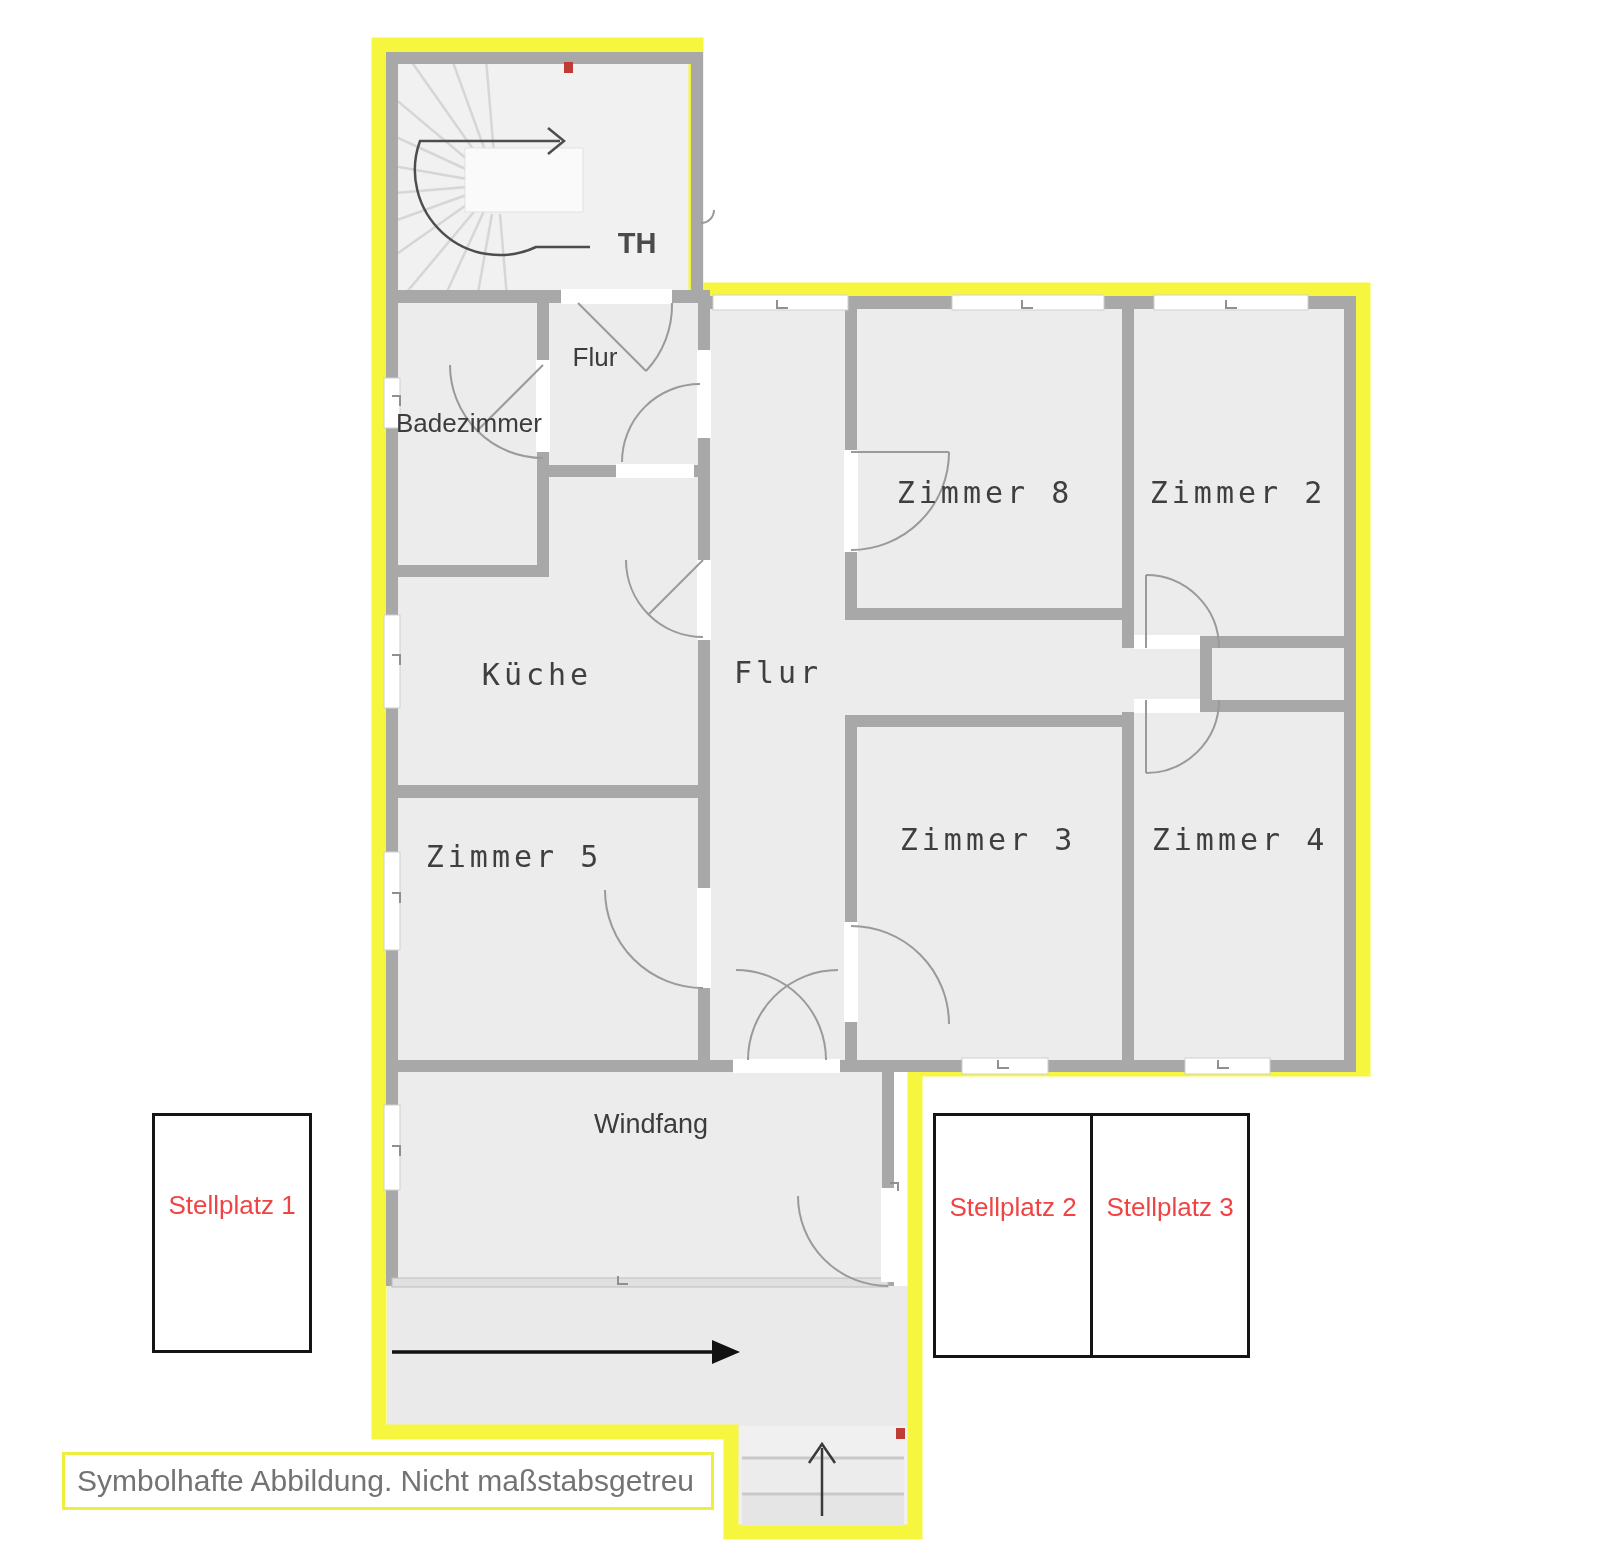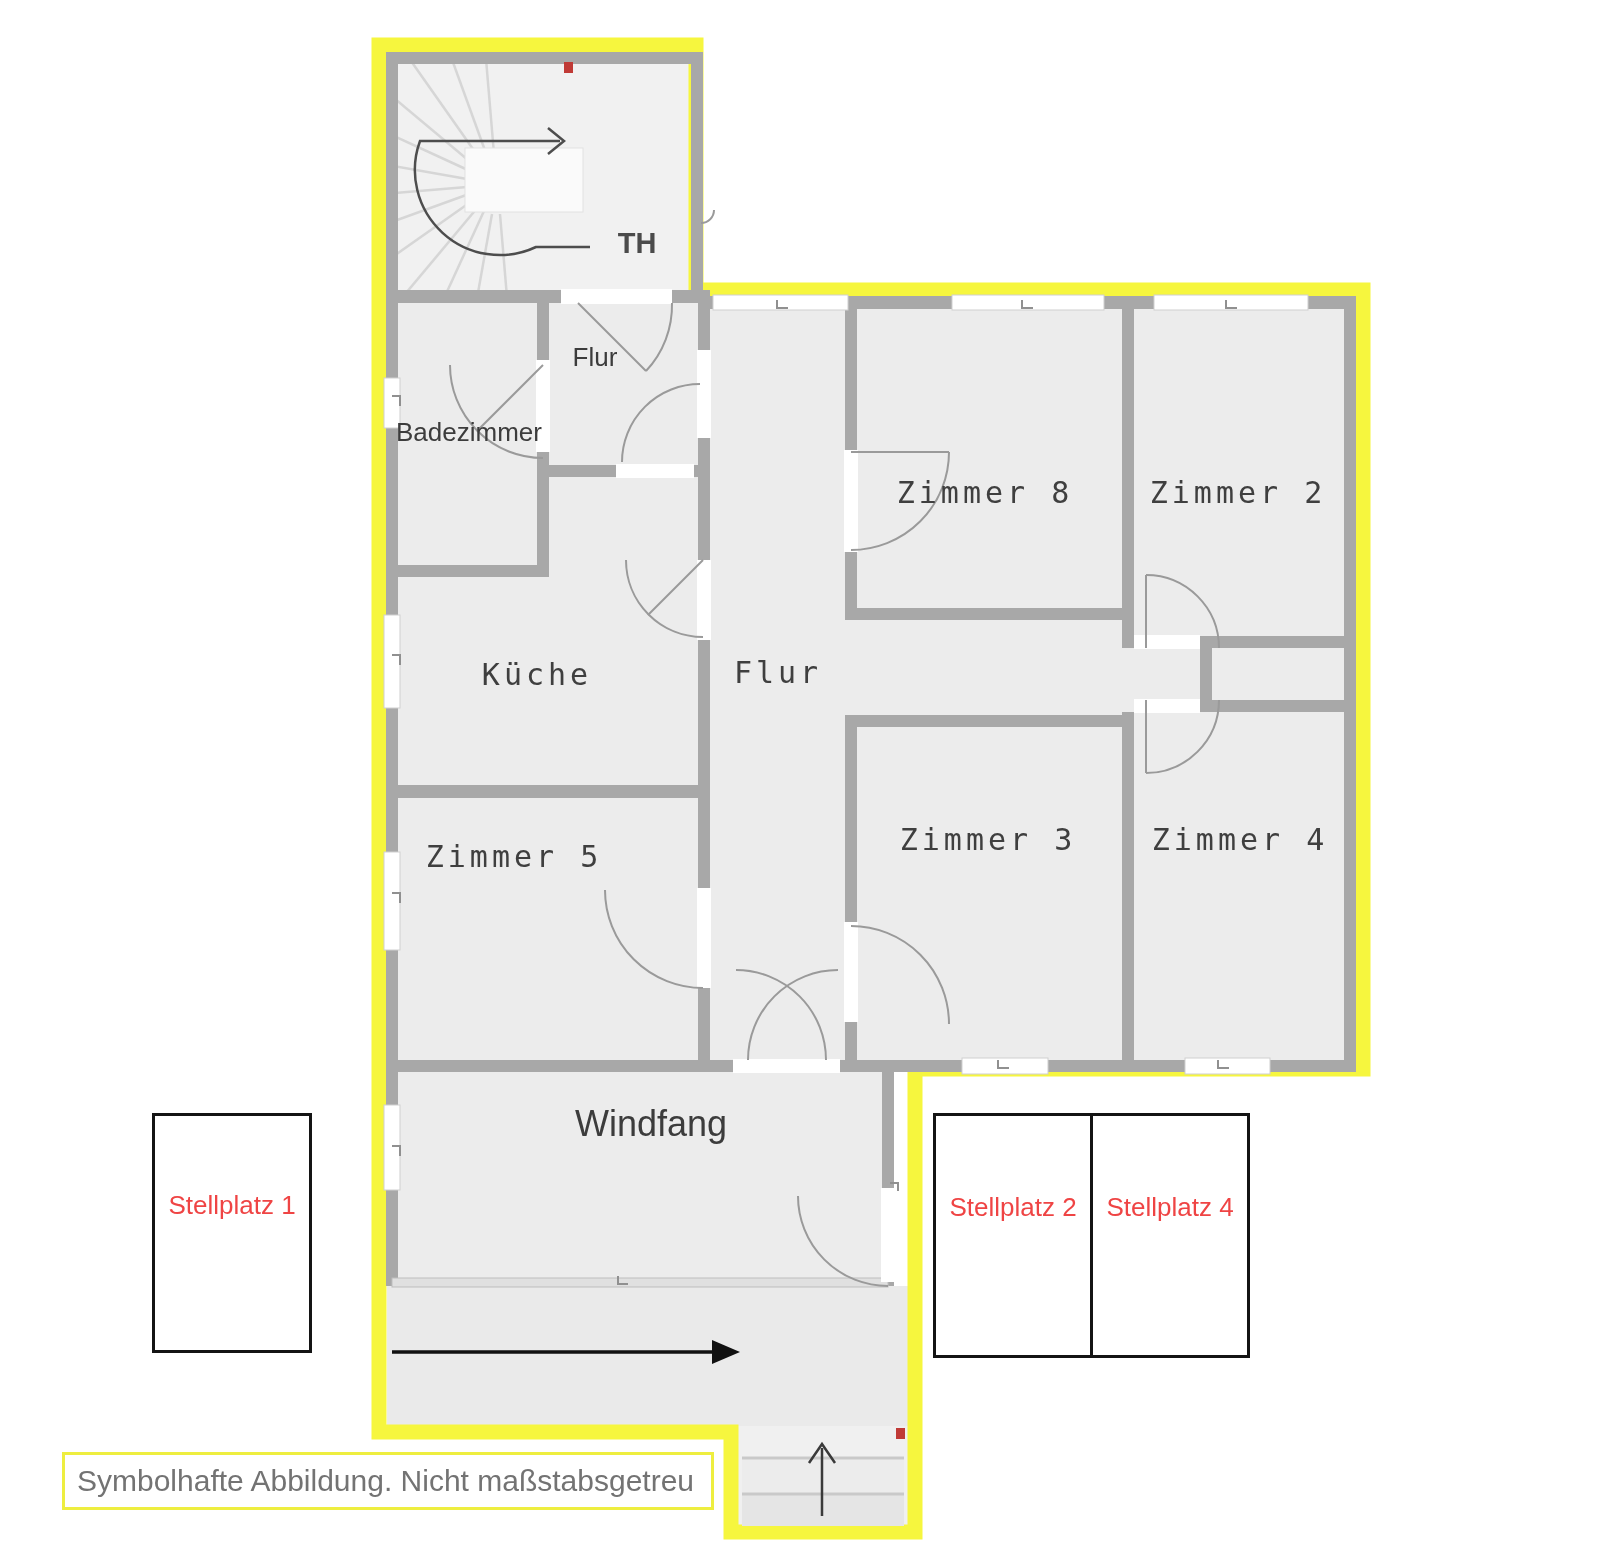--- a/index.html
+++ b/index.html
@@ -3,21 +3,21 @@
 <meta charset="utf-8">
 <style>
   html,body{margin:0;padding:0;background:#fff;}
   #stage{position:relative;width:1600px;height:1561px;background:#fff;overflow:hidden;
          font-family:"Liberation Sans",sans-serif;border-radius:21px;}
   #plan-svg{position:absolute;left:0;top:0;}
   .lbl{position:absolute;transform:translate(-50%,-50%);white-space:nowrap;}
   .sans{font:26px "Liberation Sans",sans-serif;color:#3c3c3c;}
   .mono{font:30px "DejaVu Sans Mono",monospace;color:#3f3f3f;letter-spacing:4px;}
   .th-lbl{font:bold 29px "Liberation Sans",sans-serif;color:#4b4b4b;}
-  .wf-lbl{font-size:36px;}
+  .wf-lbl{font-size:27px;}
   .spbox{position:absolute;border:3px solid #141414;background:#fff;display:flex;
          align-items:center;justify-content:center;}
   .spbox span{transform:translateY(-28px);font:26px "Liberation Sans",sans-serif;color:#ef4444;}
   .sp-row{position:absolute;left:933px;top:1113px;display:flex;}
   .sp-row .spbox{position:relative;width:154px;height:239px;justify-content:center;}
   .sp-row .spbox + .spbox{margin-left:-3px;}
   #disclaimer{position:absolute;left:62px;top:1452px;width:634px;height:52px;
       border:3px solid #eeee3f;background:#fff;display:flex;align-items:center;
       padding-left:12px;font:30px "Liberation Sans",sans-serif;color:#737373;}
 </style>
@@ -167,39 +167,39 @@
     <line x1="822" y1="1516" x2="822" y2="1448" stroke="#3a3a3a" stroke-width="2.5"></line>
     <path d="M 809,1463 L 822,1444 L 835,1463" fill="none" stroke="#3a3a3a" stroke-width="2.5"></path>
   </g>
 
   <rect x="564" y="62" width="9" height="11" fill="#c03a36"></rect>
   <rect x="896" y="1428" width="9" height="11" fill="#c03a36"></rect>
 </svg>
 
 <div class="lbl th-lbl" style="left:637px;top:243px">TH</div>
 <div class="lbl sans" style="left:595px;top:357px">Flur</div>
-<div class="lbl sans" style="left:469px;top:432px">Badezimmer</div>
+<div class="lbl sans" style="left:469px;top:423px">Badezimmer</div>
 <div class="lbl mono" style="left:537px;top:674px">Küche</div>
 <div class="lbl mono" style="left:778px;top:672px">Flur</div>
 <div class="lbl mono" style="left:985px;top:492px">Zimmer 8</div>
 <div class="lbl mono" style="left:1238px;top:492px">Zimmer 2</div>
 <div class="lbl mono" style="left:988px;top:839px">Zimmer 3</div>
 <div class="lbl mono" style="left:1240px;top:839px">Zimmer 4</div>
 <div class="lbl mono" style="left:514px;top:856px">Zimmer 5</div>
 <div class="lbl sans wf-lbl" style="left:651px;top:1124px">Windfang</div>
 
 <div class="spbox" style="left:152px;top:1113px;width:154px;height:234px">
   <span>Stellplatz 1</span>
 </div>
 <div class="sp-row">
   <div class="spbox">
     <span>Stellplatz 2</span>
   </div>
   <div class="spbox">
-    <span>Stellplatz 4</span>
+    <span>Stellplatz 3</span>
   </div>
 </div>
 
 <div id="disclaimer">
   <span>Symbolhafte Abbildung. Nicht maßstabsgetreu</span>
 </div>
 
 </div>
 
 </body></html>

